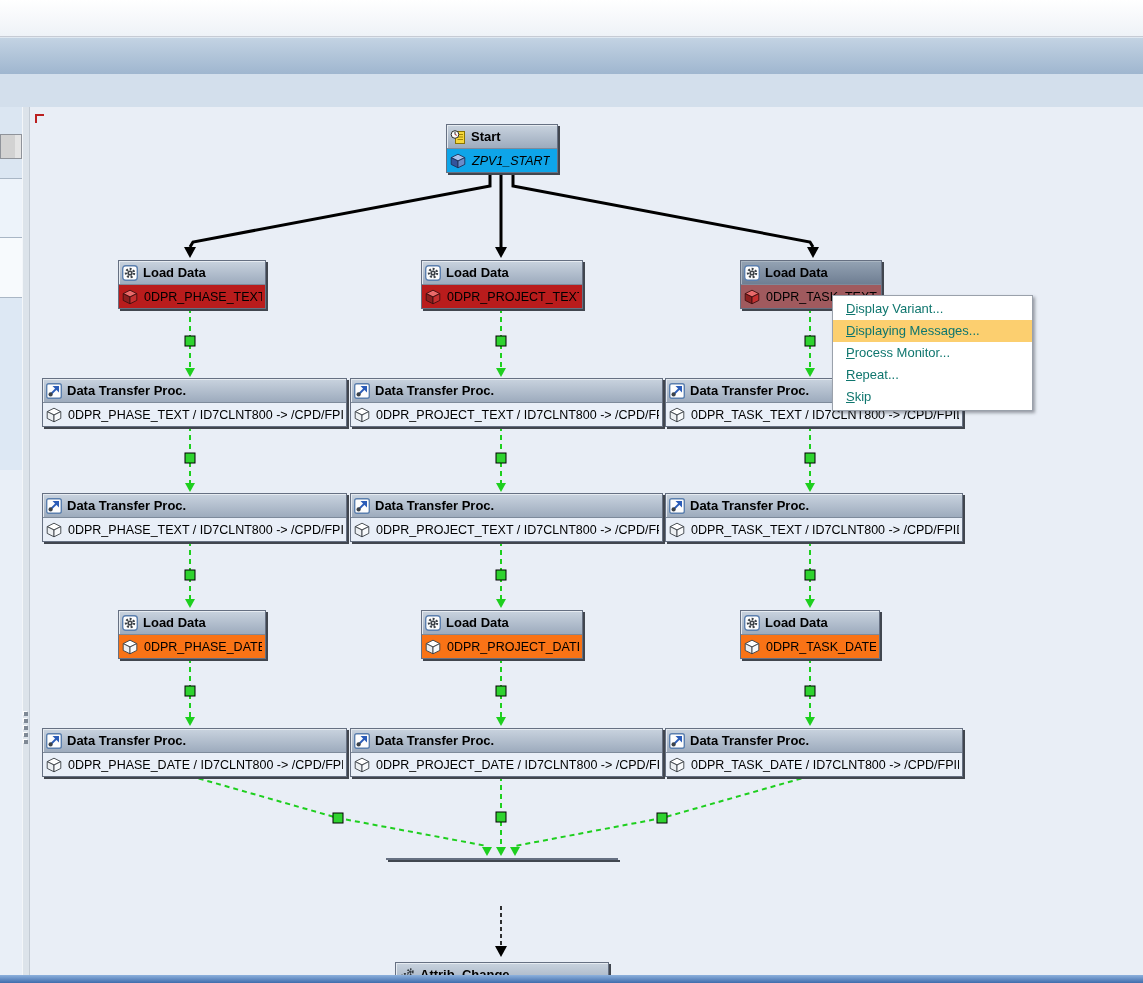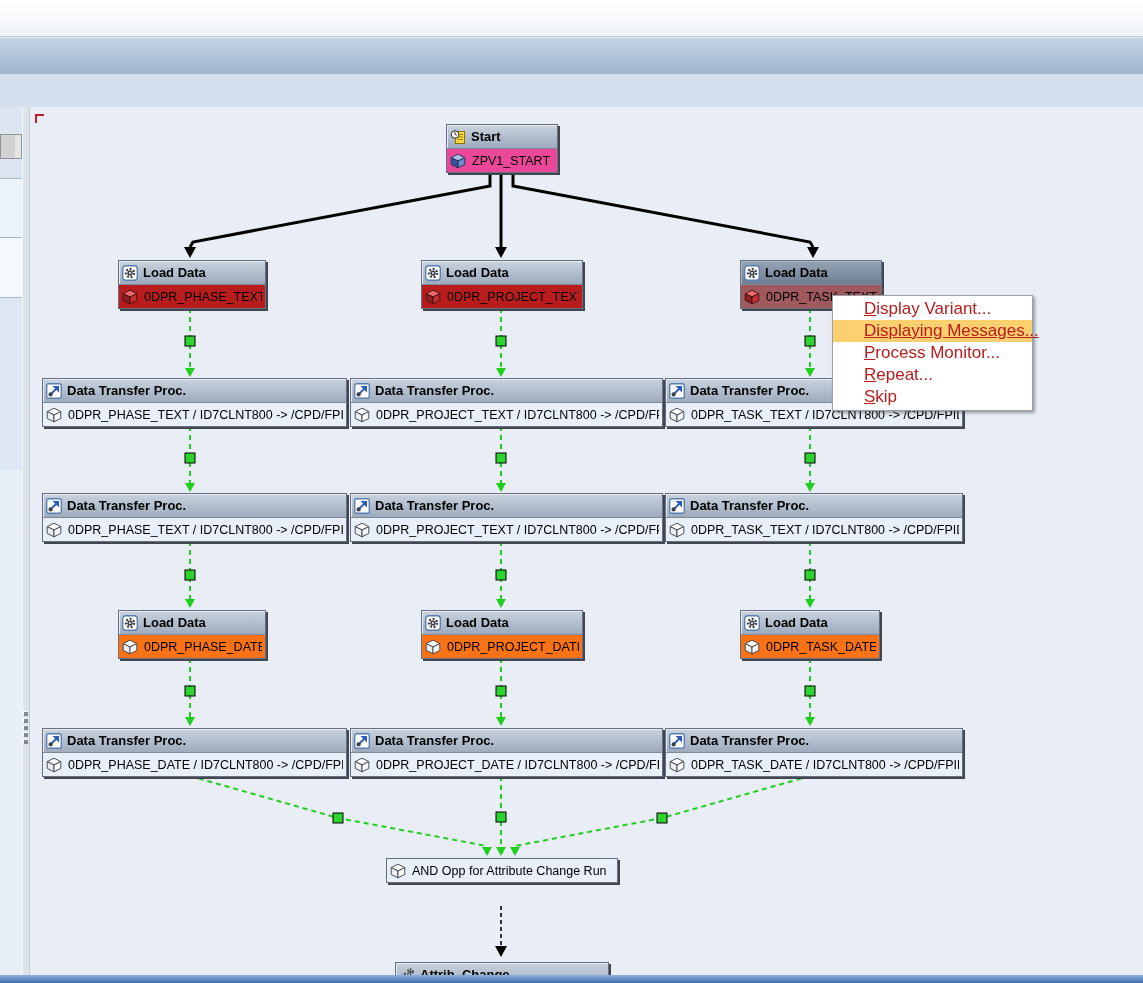--- a/index.html
+++ b/index.html
@@ -35,30 +35,30 @@
   
   .node{position:absolute;border:1px solid #667082;box-shadow:2px 2px 0 #41464f;z-index:2;background:#fff;}
   .nrow{height:23px;display:flex;align-items:center;padding:0 3px;box-sizing:content-box;}
   .nhead{background:linear-gradient(#c9d3df,#9dabbd);border-bottom:1px solid #7d8a9b;
          box-shadow:inset 1px 1px 0 #e6ebf1;}
   .nhead.sel{background:linear-gradient(#94a3b4,#6f7e92);box-shadow:inset 1px 1px 0 #aab6c2;}
   .ntitle{font-size:13px;font-weight:bold;color:#000;padding-left:4px;white-space:nowrap;overflow:hidden;}
   .nlabel{font-size:12.5px;color:#000;padding-left:5px;white-space:nowrap;overflow:hidden;}
   .nicon{width:17px;height:16px;flex:0 0 17px;display:inline-flex;align-items:center;}
   .nicon svg{width:16px;height:16px;}
-  .bg-green{background:#ec4899;}
+  .bg-green{background:#0ea5e9;font-style:italic;}
   .bg-salmon{background:#b91c1c;}
   .bg-maroon{background:#a05a5e;}
   .bg-blue{background:#e9eff8;}
   .bg-white{background:#f97316;}
   
   .context-menu{position:absolute;left:832px;top:295px;width:199px;background:#ffffff;
     border:1px solid #9aa1ab;box-shadow:2px 2px 3px rgba(50,55,65,.45);padding:2px 0;z-index:10;}
-  .menu-item{height:22px;line-height:22px;padding-left:31px;font-size:17px;color:#b91c1c;white-space:nowrap;}
-  .menu-item.highlighted{background:#fccf6f;text-decoration:underline;}
+  .menu-item{height:22px;line-height:22px;padding-left:13px;font-size:13px;color:#0f766e;white-space:nowrap;}
+  .menu-item.highlighted{background:#fccf6f;}
 </style>
 </head>
 <body>
 
 <div class="menubar"></div>
 <div class="toolbar"></div>
 <div class="appbar"></div>
 
 <div class="lband lb1"></div>
 <div class="lband lbtn"></div>
@@ -533,32 +533,20 @@
               <polygon points="8,1.2 14.8,4.6 8,8 1.2,4.6" fill="#ffffff"></polygon>
               <polygon points="1.2,4.6 8,8 8,14.8 1.2,11.4" fill="#eceff2"></polygon>
               <polygon points="8,8 14.8,4.6 14.8,11.4 8,14.8" fill="#f7f9fb"></polygon>
             </g>
           </svg>
         </span>
         <span class="nlabel">0DPR_TASK_DATE / ID7CLNT800 -&gt; /CPD/FPID</span>
       </div>
     </div>
     <div class="node" style="left: 386px; top: 858px; width: 230px;">
-      <div class="nrow nbody bg-blue">
-        <span class="nicon">
-          <svg viewBox="0 0 16 16">
-            <g stroke="#3a3f45" stroke-width="0.9" stroke-linejoin="round">
-              <polygon points="8,1.2 14.8,4.6 8,8 1.2,4.6" fill="#ffffff"></polygon>
-              <polygon points="1.2,4.6 8,8 8,14.8 1.2,11.4" fill="#eceff2"></polygon>
-              <polygon points="8,8 14.8,4.6 14.8,11.4 8,14.8" fill="#f7f9fb"></polygon>
-            </g>
-          </svg>
-        </span>
-        <span class="nlabel">AND Opp for Attribute Change Run</span>
-      </div>
     </div>
     <div class="node" style="left: 395px; top: 962px; width: 212px;">
       <div class="nrow nhead">
         <span class="nicon">
           <svg viewBox="0 0 16 16">
             <circle cx="6" cy="10" r="3.1" fill="none" stroke="#33393f" stroke-width="2" stroke-dasharray="1.8 1.5"></circle>
             <circle cx="6" cy="10" r="1.7" fill="#33393f"></circle>
             <circle cx="11.3" cy="4.7" r="2.5" fill="none" stroke="#33393f" stroke-width="1.8" stroke-dasharray="1.5 1.3"></circle>
             <circle cx="11.3" cy="4.7" r="1.3" fill="#33393f"></circle>
             <path d="M12.2,10.8 l2.6,2.6 M14.8,10.6 l-0.8,3.2" stroke="#c22727" stroke-width="1.2" fill="none"></path>

